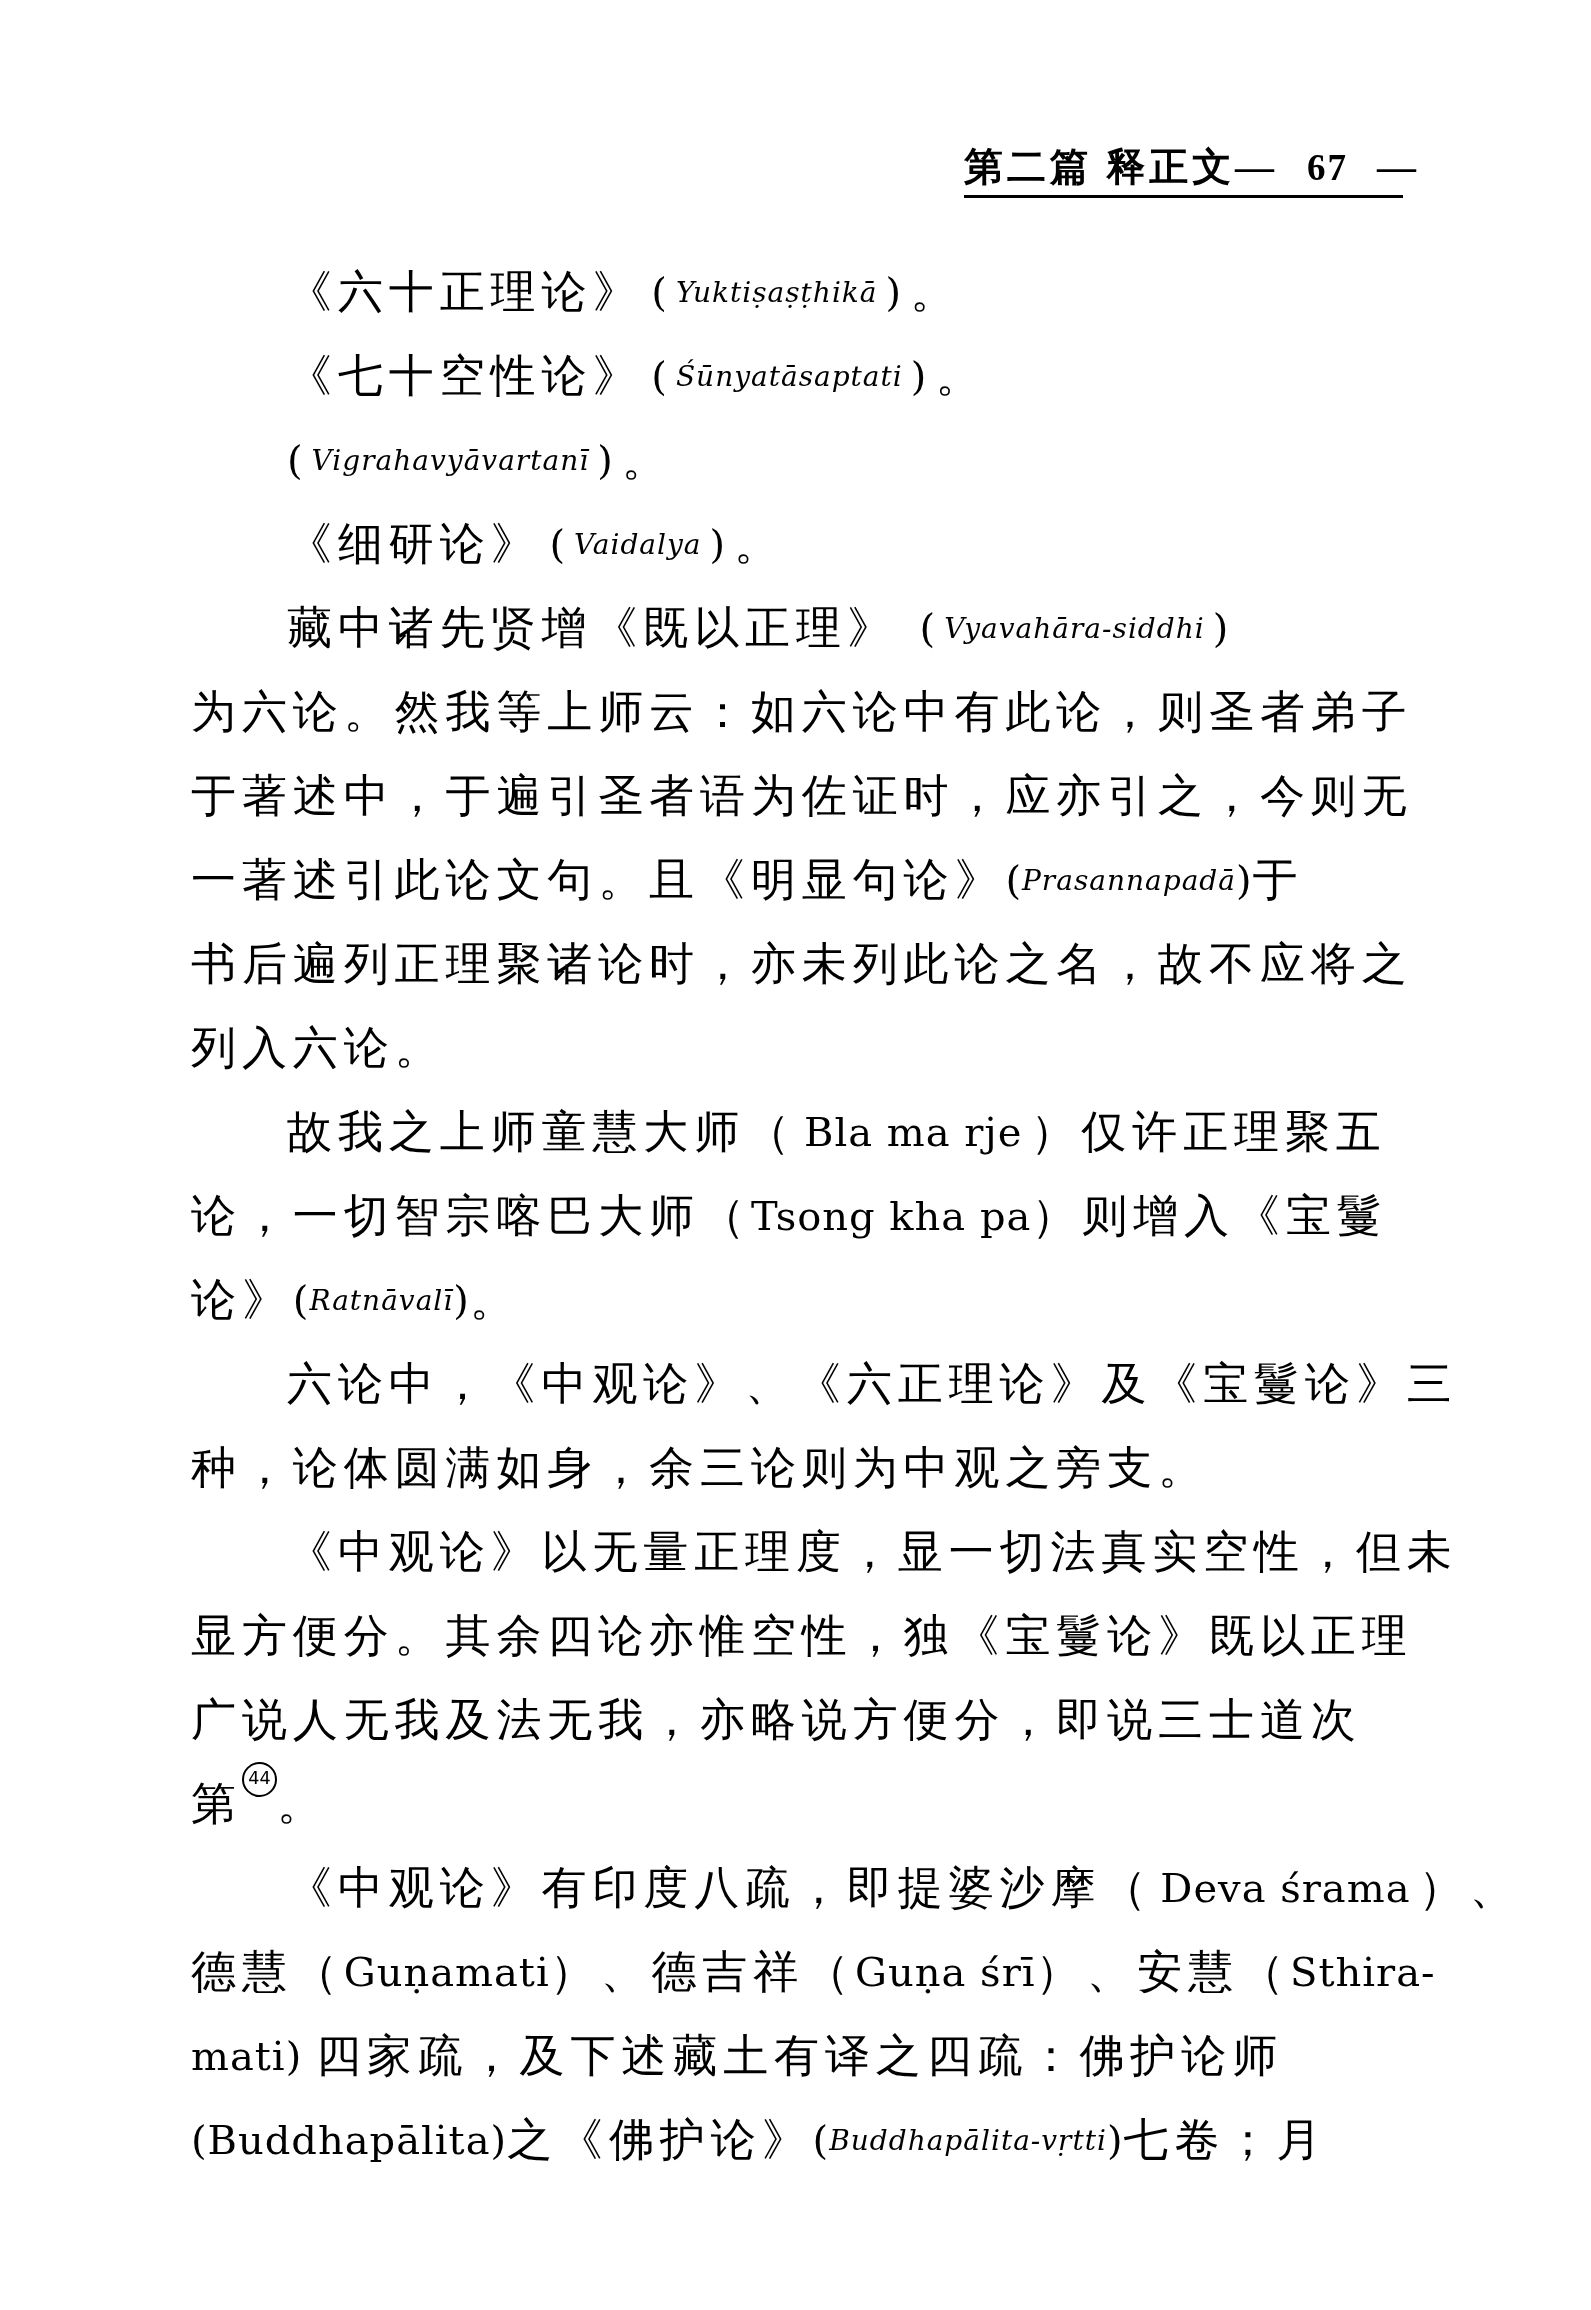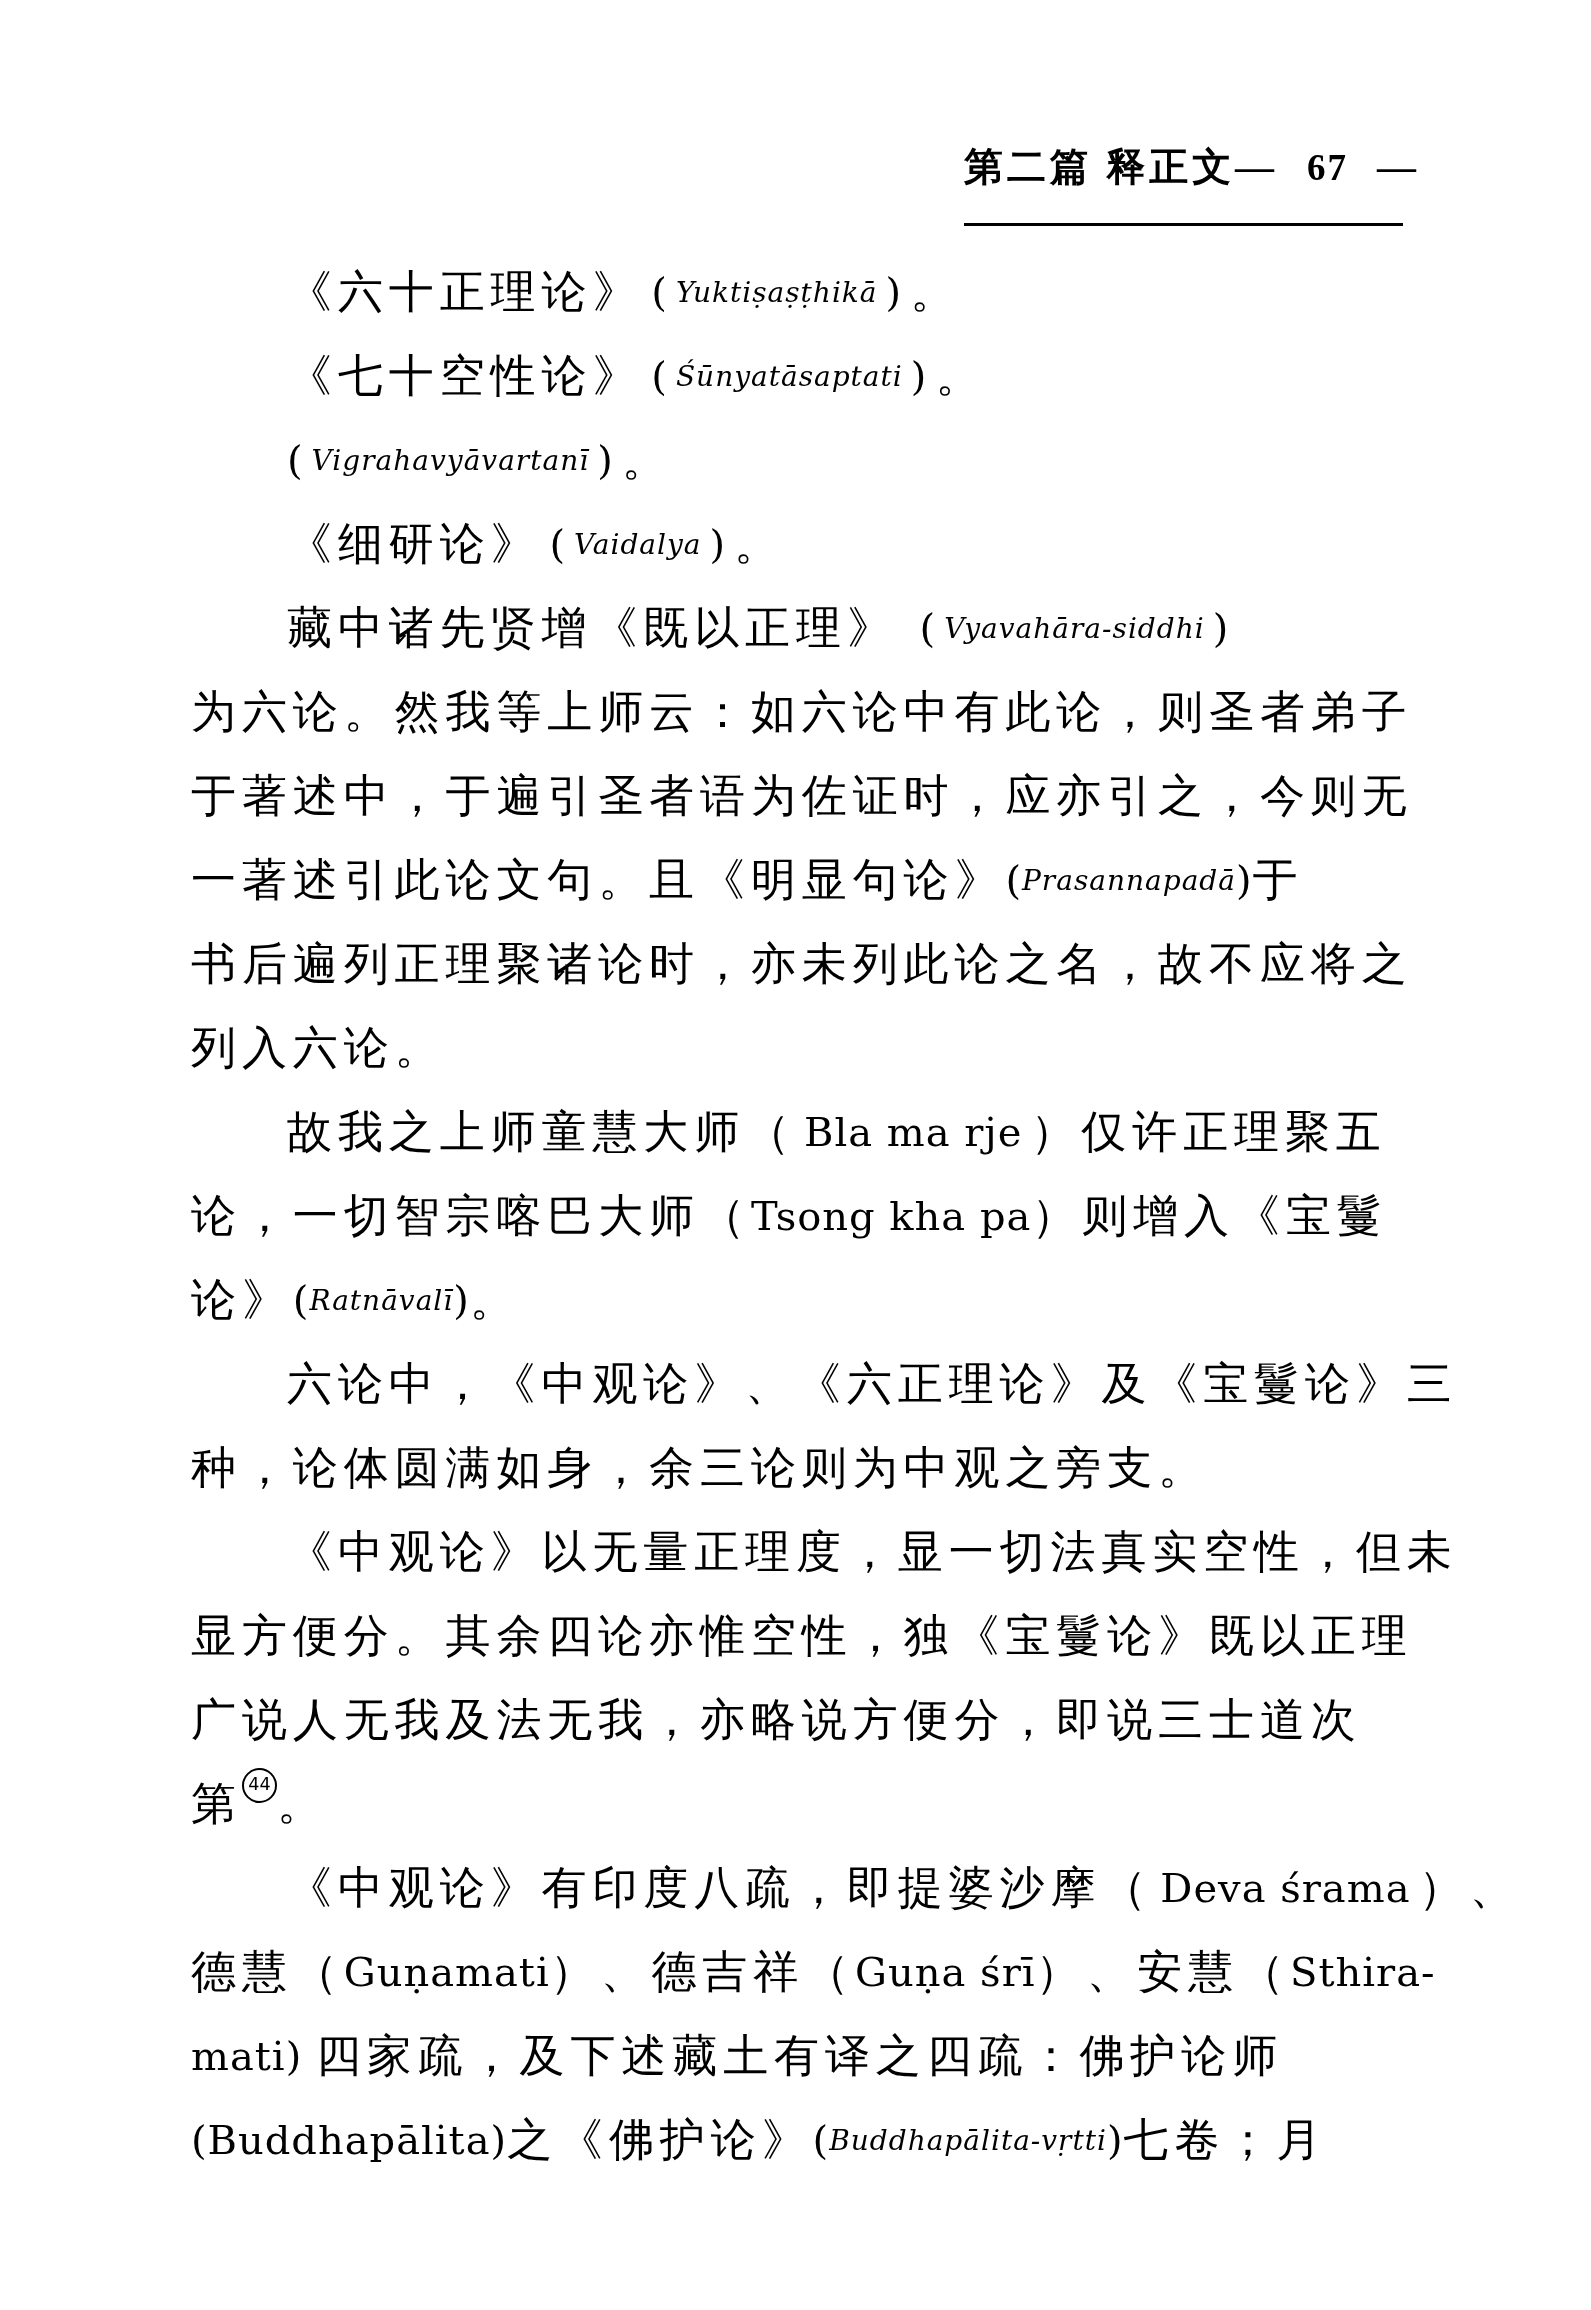--- a/index.html
+++ b/index.html
@@ -20,21 +20,21 @@
   
   .running-head {
     position: absolute;
     top: 140px;
     left: 964px;
     width: 439px;
     display: flex;
     justify-content: space-between;
     align-items: baseline;
     border-bottom: 3.9px solid #000000;
-    padding-bottom: 29px;
+    padding-bottom: 1px;
     font-size: 39px;
     font-weight: 700;
     letter-spacing: 3.9px;
     white-space: pre;
   }
   .rh-page {
     display: flex;
     align-items: baseline;
     gap: 29px;
     font-weight: 700;
@@ -81,21 +81,21 @@
     width: 35px;
     height: 35px;
     border: 2.9px solid #000000;
     border-radius: 50%;
     font-family: "DejaVu Sans", sans-serif;
     font-size: 17.6px;
     line-height: 29px;
     text-align: center;
     letter-spacing: 0;
     align-self: flex-start;
-    margin-top: 6px;
+    margin-top: 0;
     flex: 0 0 auto;
   }
 </style>
 </head>
 <body>
 
 <div class="page">
 
   <div class="running-head">
     <span>第二篇 释正文</span>

